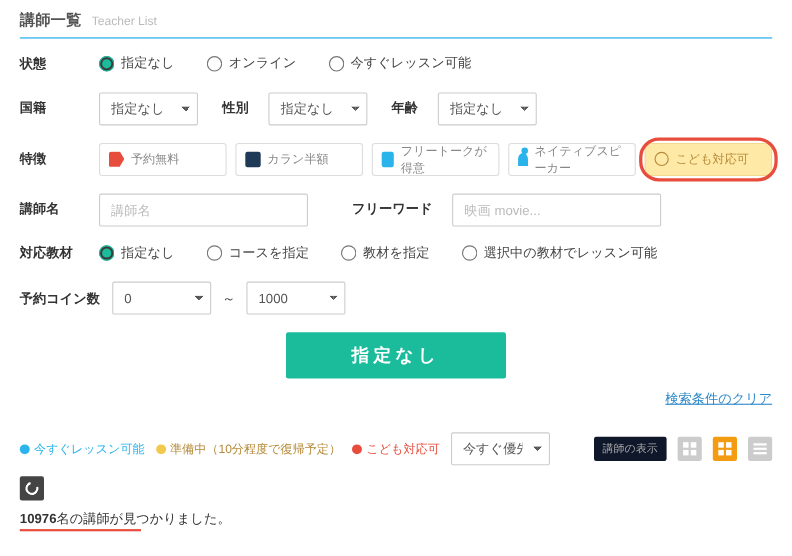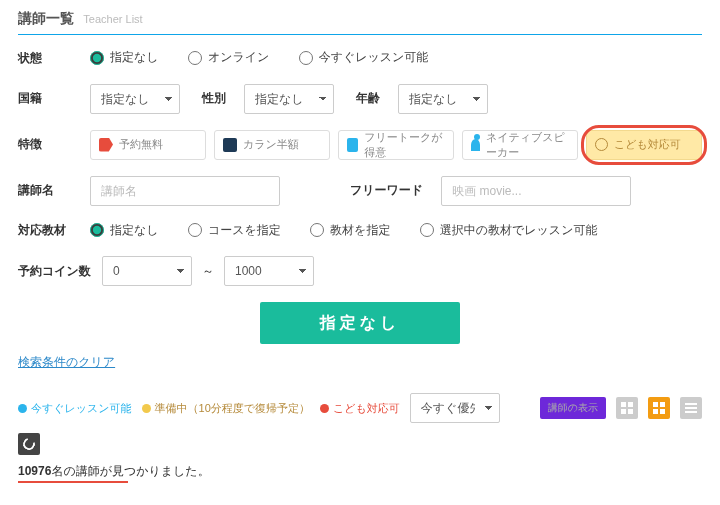--- a/index.html
+++ b/index.html
@@ -19,28 +19,28 @@
 .tag{flex:1;height:30px;border:1px solid #ddd;border-radius:3px;display:flex;align-items:center;gap:6px;padding:0 8px;font-size:11px;color:#888;background:#fff;cursor:pointer}
 .tag .ico{width:14px;height:14px;border-radius:2px}
 .ring{position:relative}
 .ring::before{content:"";position:absolute;inset:-6px;border:3px solid #e74c3c;border-radius:18px;pointer-events:none}
 .tag.hl{background:#ffe9a6;border-color:#f3d98e;color:#b58a3a}
 .txt{height:30px;border:1px solid #ccc;border-radius:2px;padding:0 10px;font-size:12px;color:#555}
 .txt::placeholder{color:#bbb}
 .chk{display:inline-flex;align-items:center;color:#888;font-size:12px}
 .chk input{width:14px;height:14px;margin-right:8px}
 .searchbtn{display:block;margin:10px auto 10px;width:200px;height:42px;background:#1abc9c;color:#fff;border:none;border-radius:2px;font-size:16px;font-weight:700;letter-spacing:4px;cursor:pointer}
-.clear{text-align:left;margin-bottom:22px}
+.clear{text-align:right;margin-bottom:22px}
 .clear a{color:#2b88c9;font-size:12px;text-decoration:underline;cursor:pointer}
 .legend{display:flex;align-items:center;gap:10px;margin-top:18px;flex-wrap:wrap}
 .dot{width:9px;height:9px;border-radius:50%;display:inline-block;margin-right:4px;vertical-align:middle}
 .legend .item{font-size:11px}
 .blue{background:#2bb4ec}.yellow{background:#f2c94c}.red{background:#e74c3c}
 .blue-t{color:#2bb4ec}.yellow-t{color:#b58a3a}.red-t{color:#e74c3c}
-.viewlab{font-size:10px;color:#aaa;background:#6d28d9;padding:4px 8px;border-radius:2px;margin-left:15px}
+.viewlab{font-size:10px;color:#aaa;background:#0f172a;padding:4px 8px;border-radius:2px;margin-left:15px}
 .viewbtn{width:22px;height:22px;border:none;border-radius:2px;background:#ccc;display:inline-flex;align-items:center;justify-content:center;cursor:pointer}
 .viewbtn.active{background:#f39c12}
 .viewbtn.dark{background:#444}
 .grid-ico{width:12px;height:12px;background:
   linear-gradient(#fff,#fff) 0 0/5px 5px no-repeat,
   linear-gradient(#fff,#fff) 7px 0/5px 5px no-repeat,
   linear-gradient(#fff,#fff) 0 7px/5px 5px no-repeat,
   linear-gradient(#fff,#fff) 7px 7px/5px 5px no-repeat}
 .list-ico{width:12px;height:10px;background:
   linear-gradient(#fff,#fff) 0 0/12px 2px no-repeat,
@@ -116,21 +116,21 @@
       <div class="tag hl ring">
           <span class="ico-face"></span>
           <span>こども対応可</span>
         </div>
     </div>
   </div>
 
   <div class="row">
     <div class="lab">講師名</div>
     <input class="txt" style="width: 190px;" placeholder="講師名">
-    <span class="sublab" style="margin-left:70px">フリーワード</span>
+    <span class="sublab" style="margin-left:40px">フリーワード</span>
     <input class="txt" style="width: 190px;" placeholder="映画 movie...">
   </div>
 
 
   <div class="row">
     <div class="lab">対応教材</div>
     <div class="radio-g">
       <label>
           <input type="radio" name="mt" checked="" style="">
           <span>指定なし</span>

